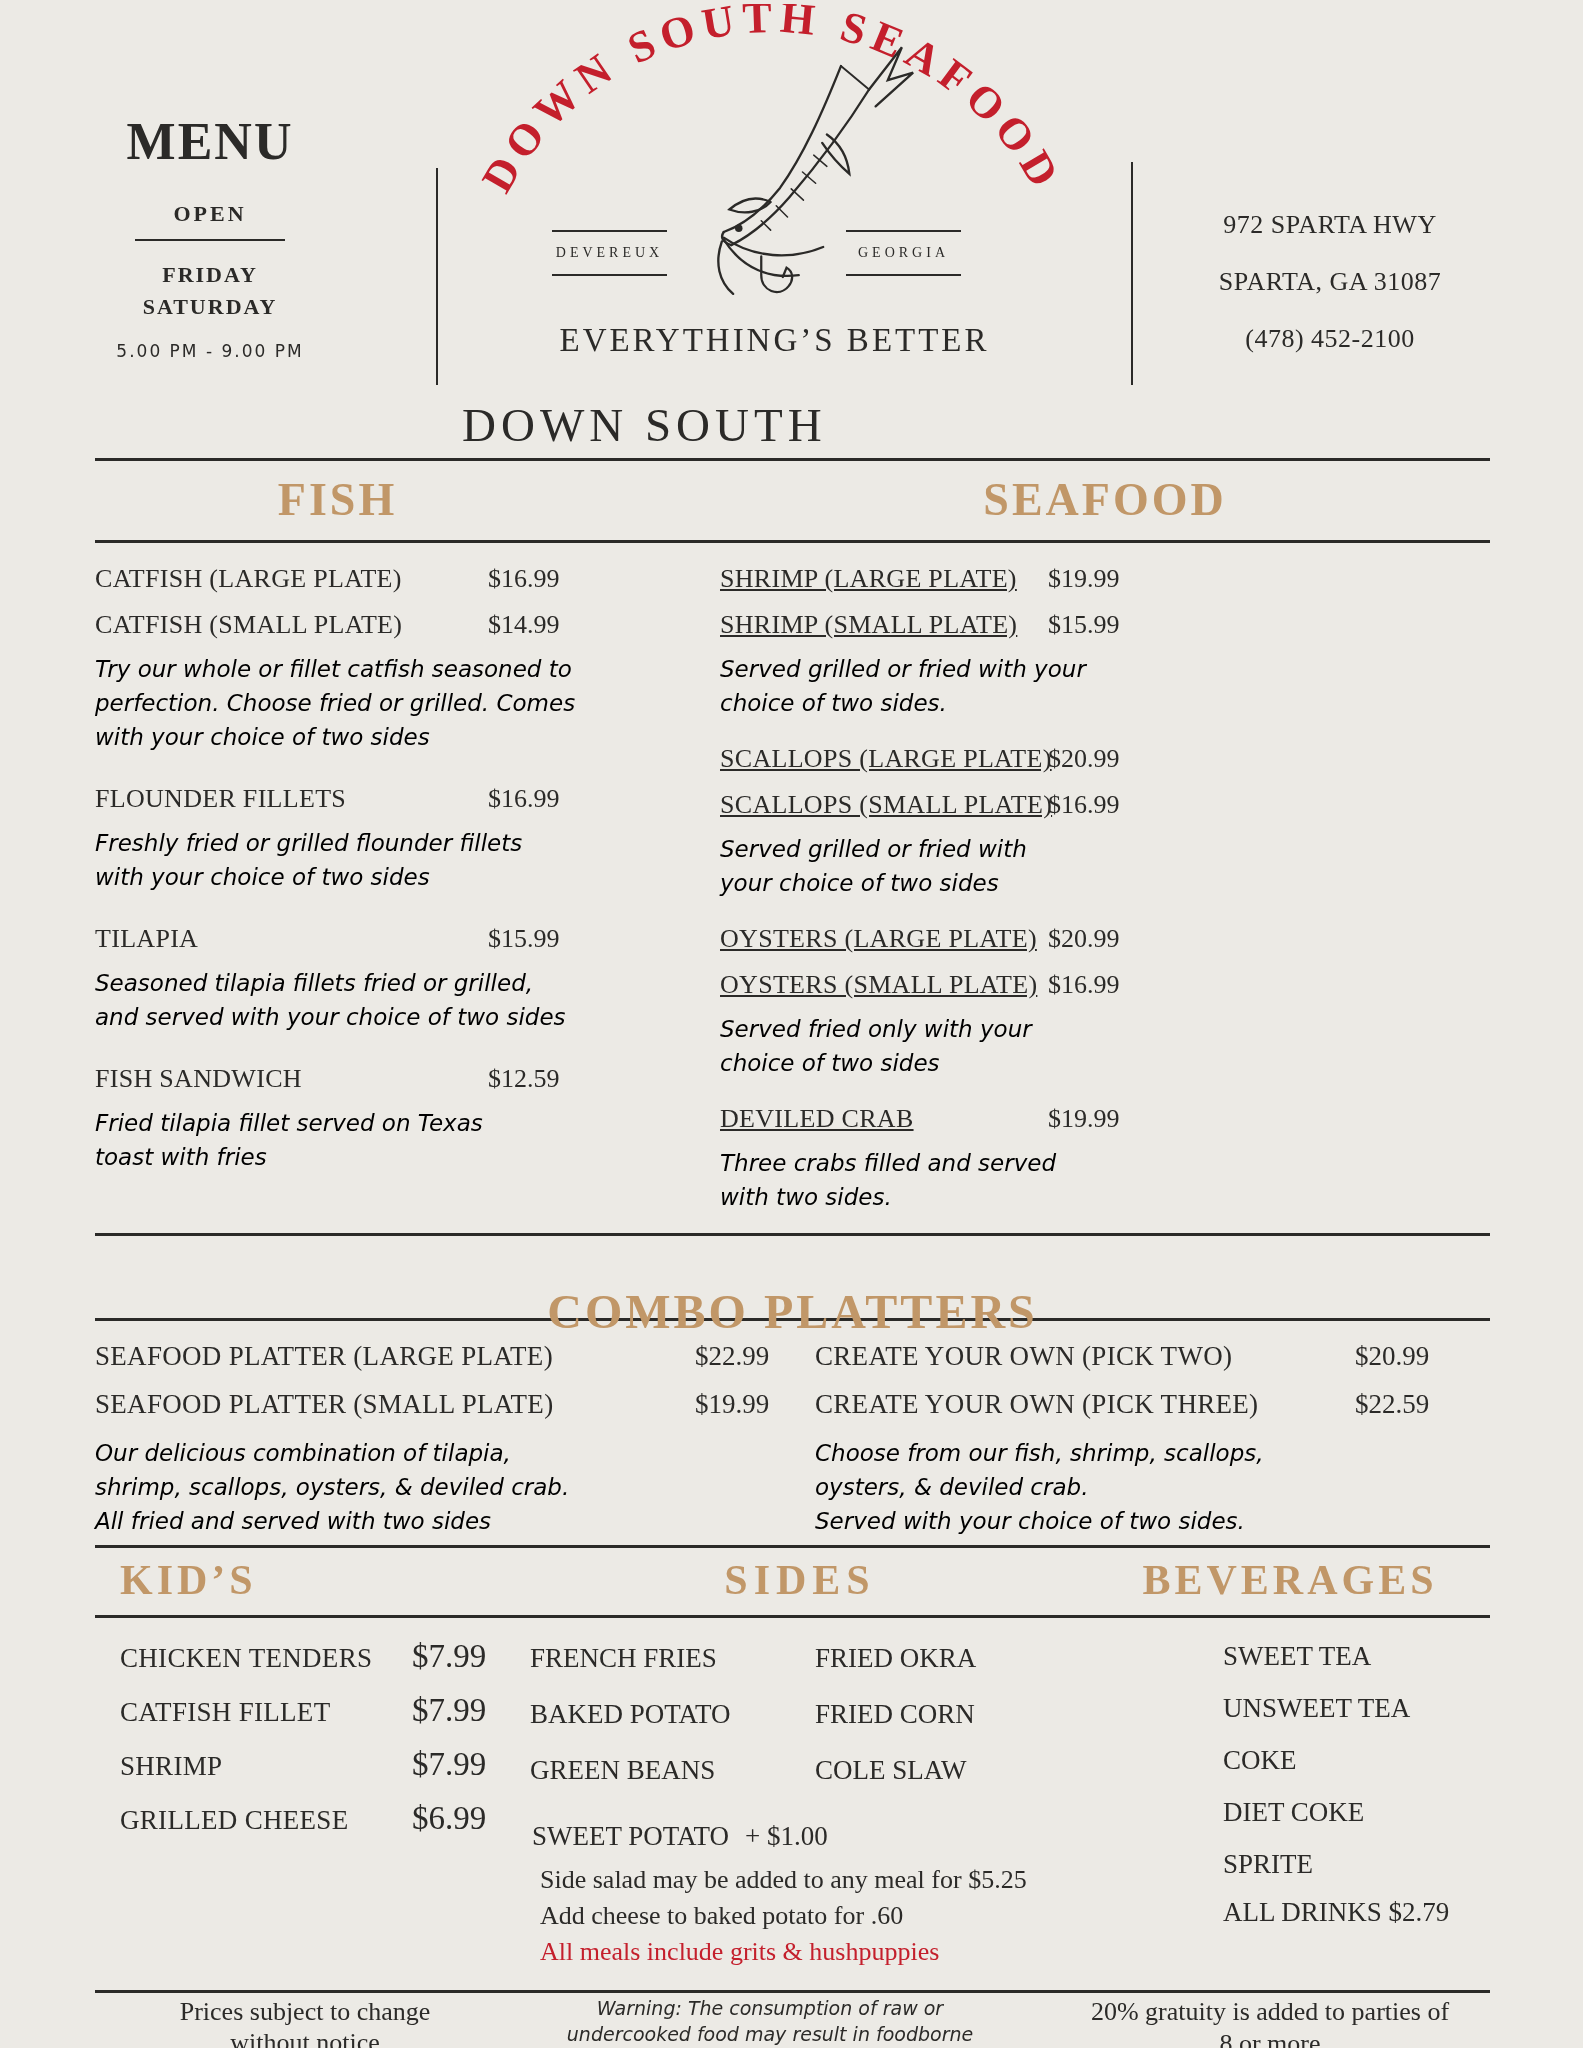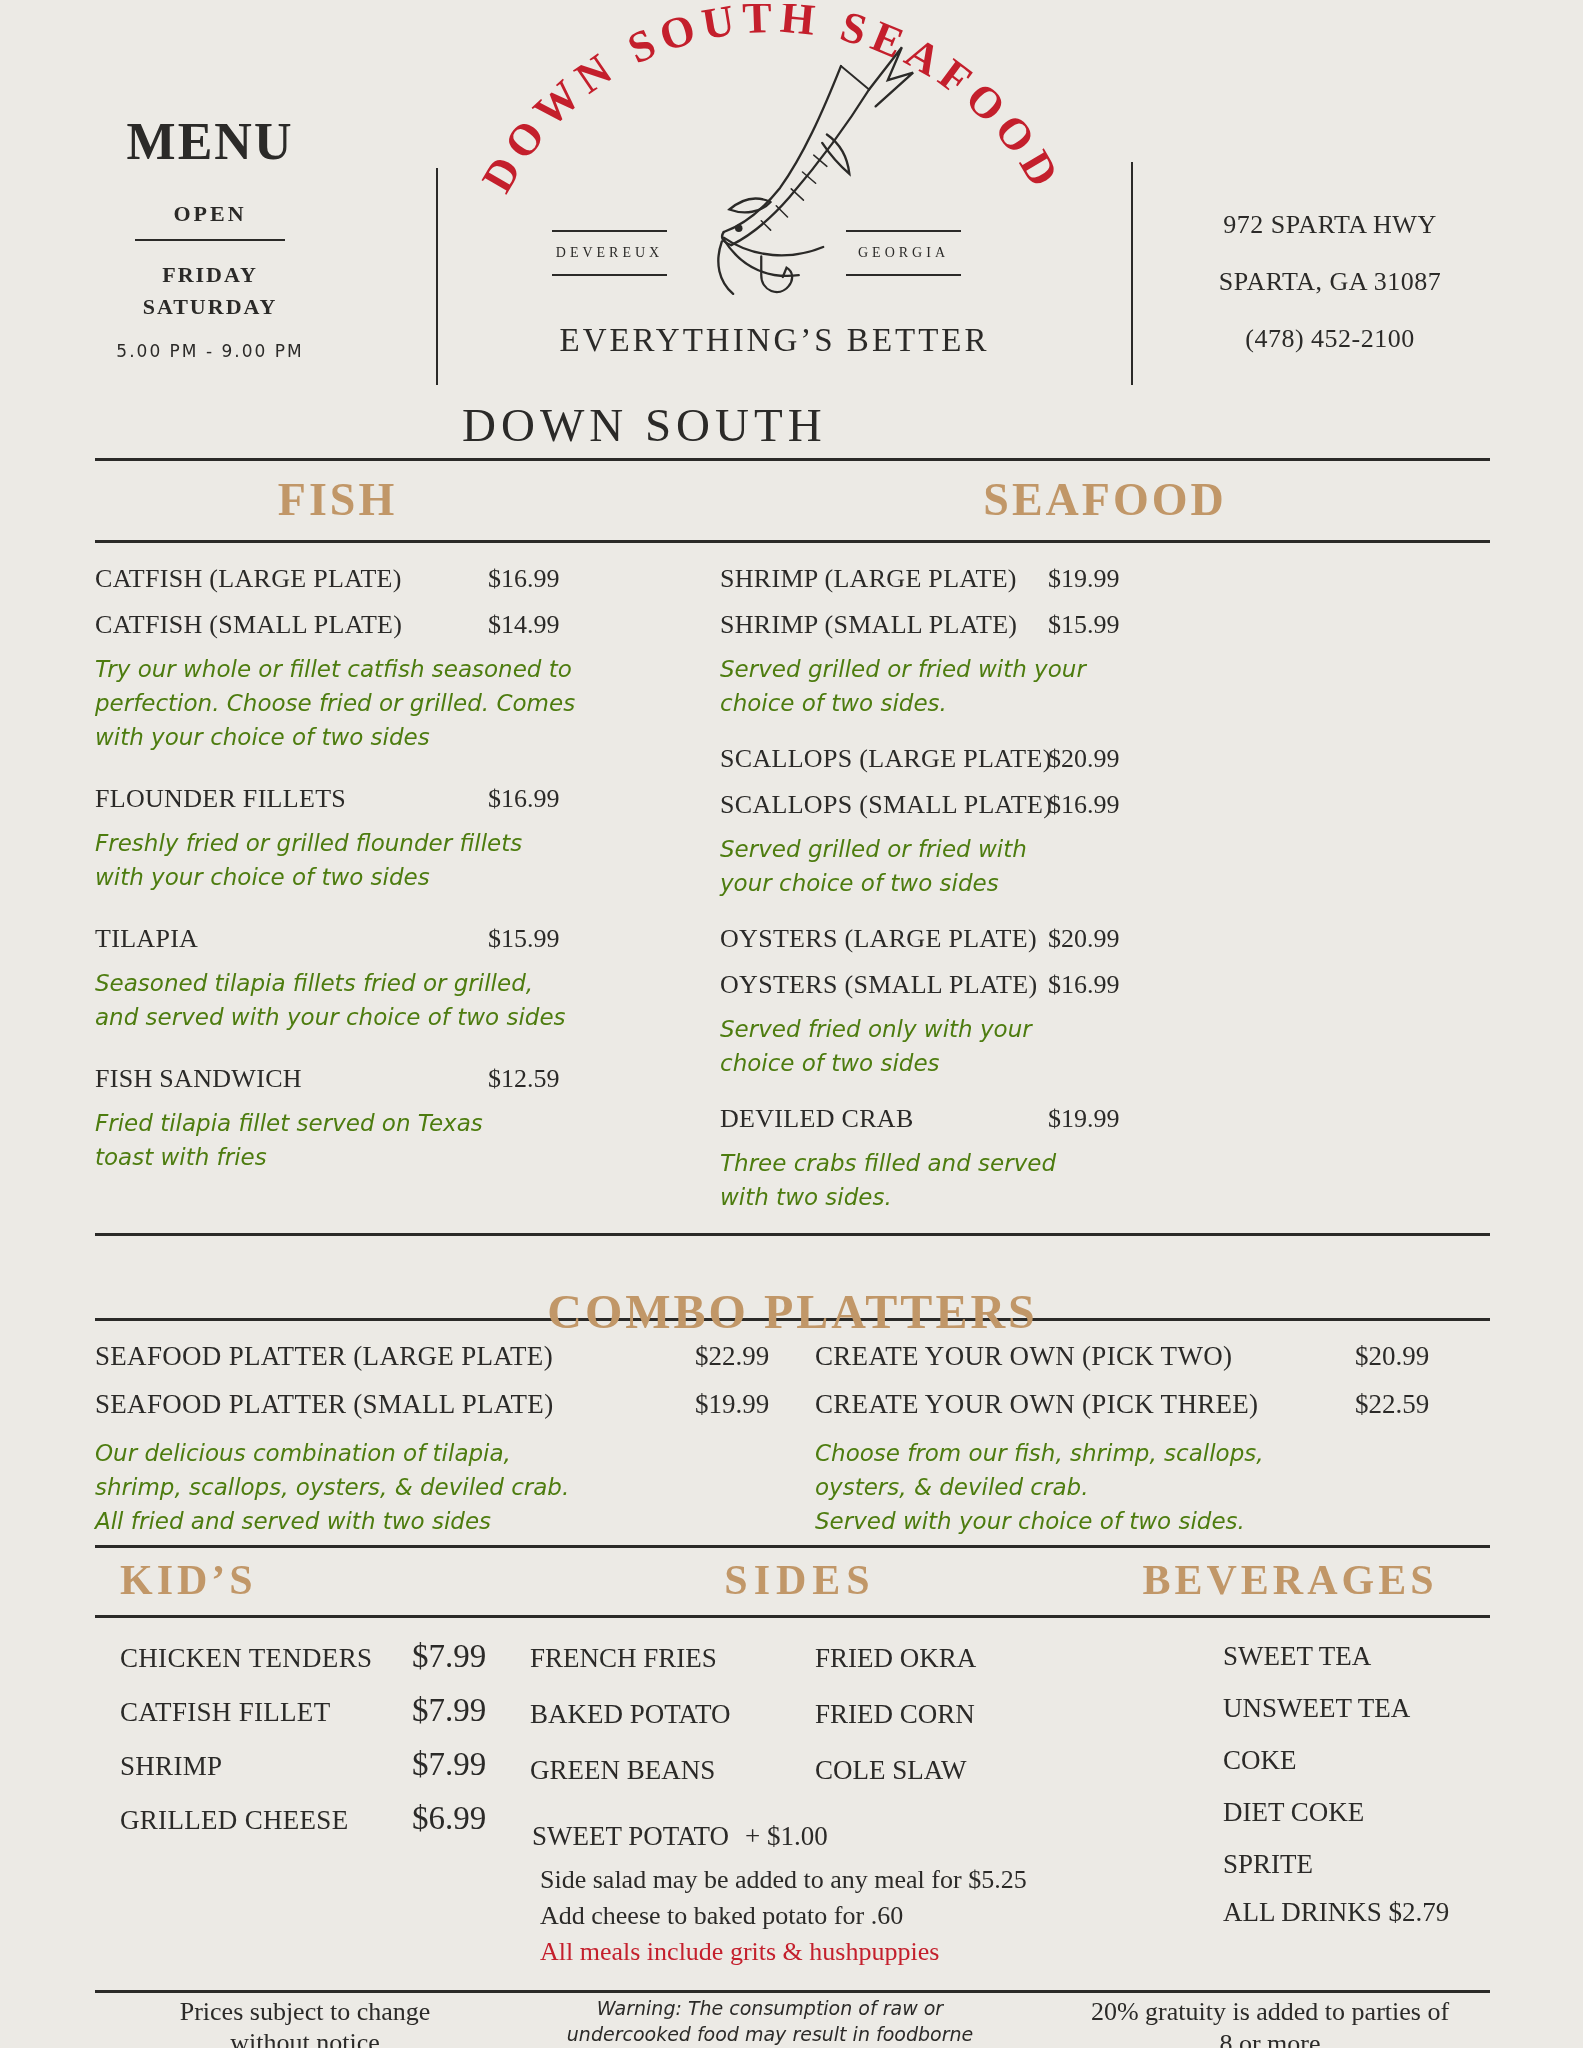--- a/index.html
+++ b/index.html
@@ -37,24 +37,24 @@
   .title-sides{left:520px;top:1545px;width:560px;height:70px;justify-content:center;font-size:42px;letter-spacing:6px;}
   .title-bev{left:1090px;top:1545px;width:400px;height:70px;justify-content:center;font-size:42px;letter-spacing:4px;}
 
   
   .menu-col{position:absolute;}
   .col-fish{left:95px;top:556px;width:585px;}
   .col-seafood{left:720px;top:556px;width:402px;}
   .row{display:flex;align-items:baseline;line-height:46px;}
   .nm{font-size:26px;letter-spacing:0.3px;white-space:nowrap;flex:none;}
   .col-fish .nm{width:393px;}
-  .col-seafood .nm{width:328px;}
+  .col-seafood .nm{width:328px;text-decoration:underline;}
   .pr{font-size:26px;flex:none;white-space:nowrap;}
   .desc{font-family:"DejaVu Sans",sans-serif;font-style:italic;font-size:23px;line-height:34px;
-        color:#4d7c0f;margin:4px 0 22px;}
+        color:#000000;margin:4px 0 22px;}
   .col-seafood .desc{margin-bottom:16px;}
   .desc div{white-space:nowrap;}
 
   
   .combo-left{left:95px;top:1332px;width:700px;}
   .combo-right{left:815px;top:1332px;width:660px;}
   .combo-left .row,.combo-right .row{line-height:48px;}
   .combo-left .nm{width:600px;font-size:27px;}
   .combo-right .nm{width:540px;font-size:27px;}
   .combo-left .pr,.combo-right .pr{font-size:27px;}

